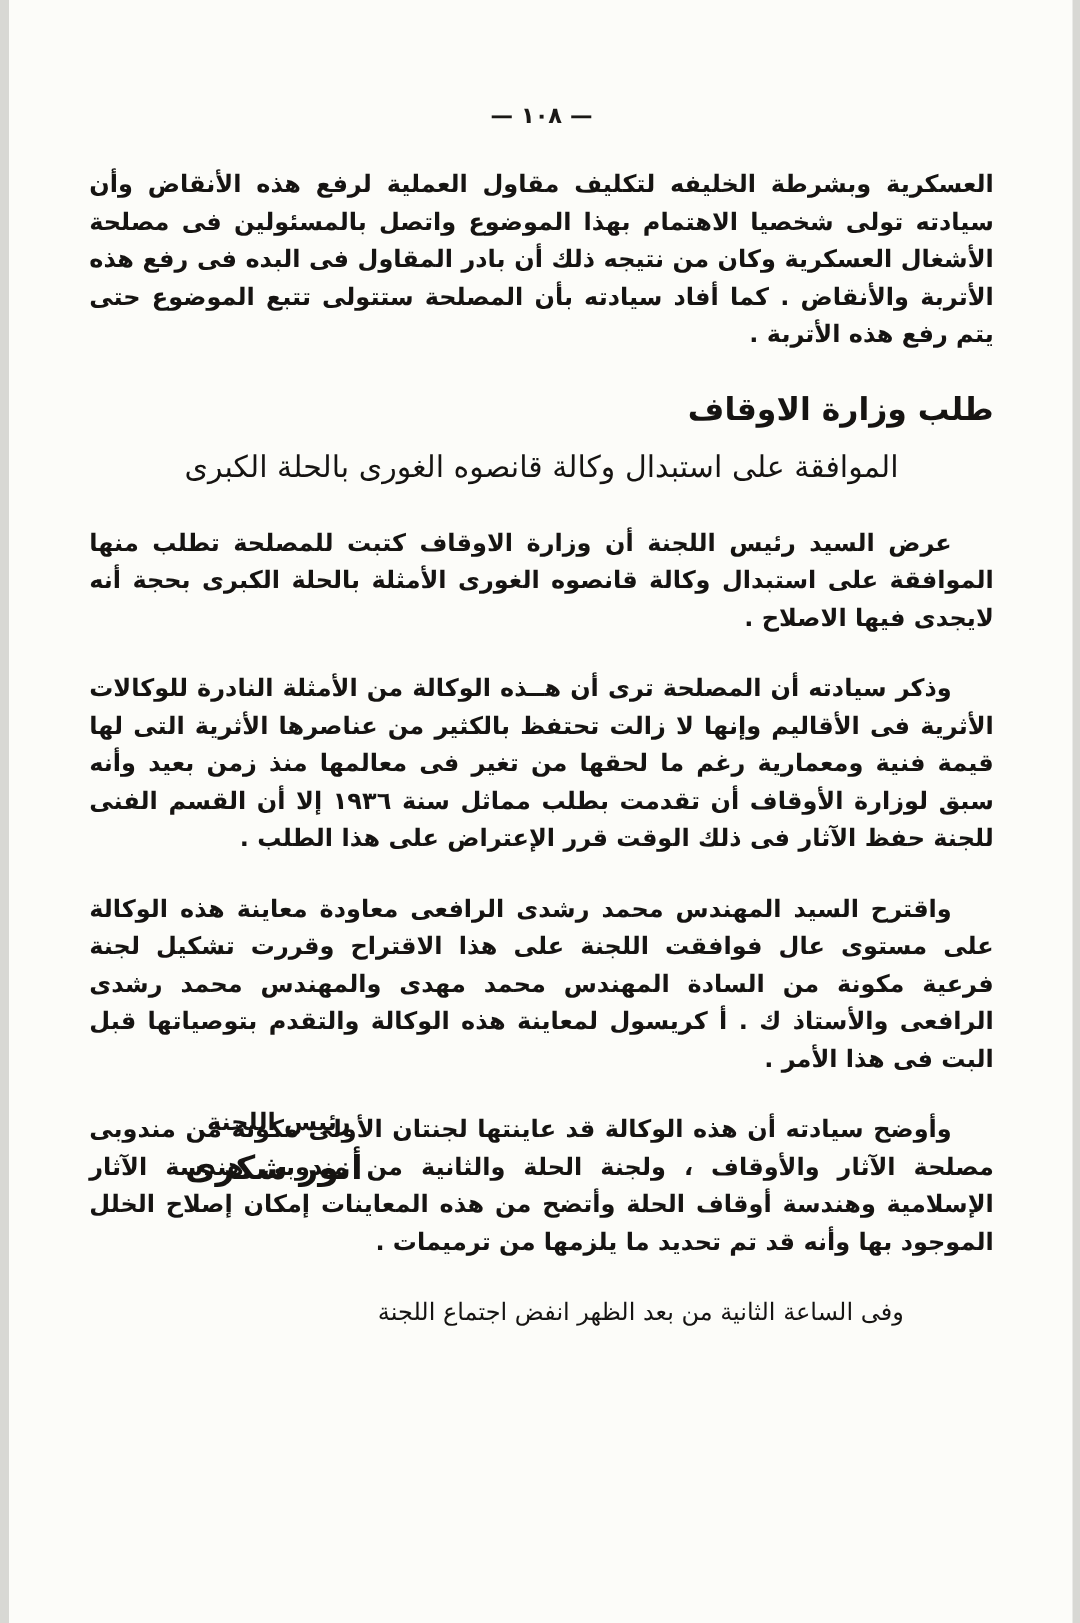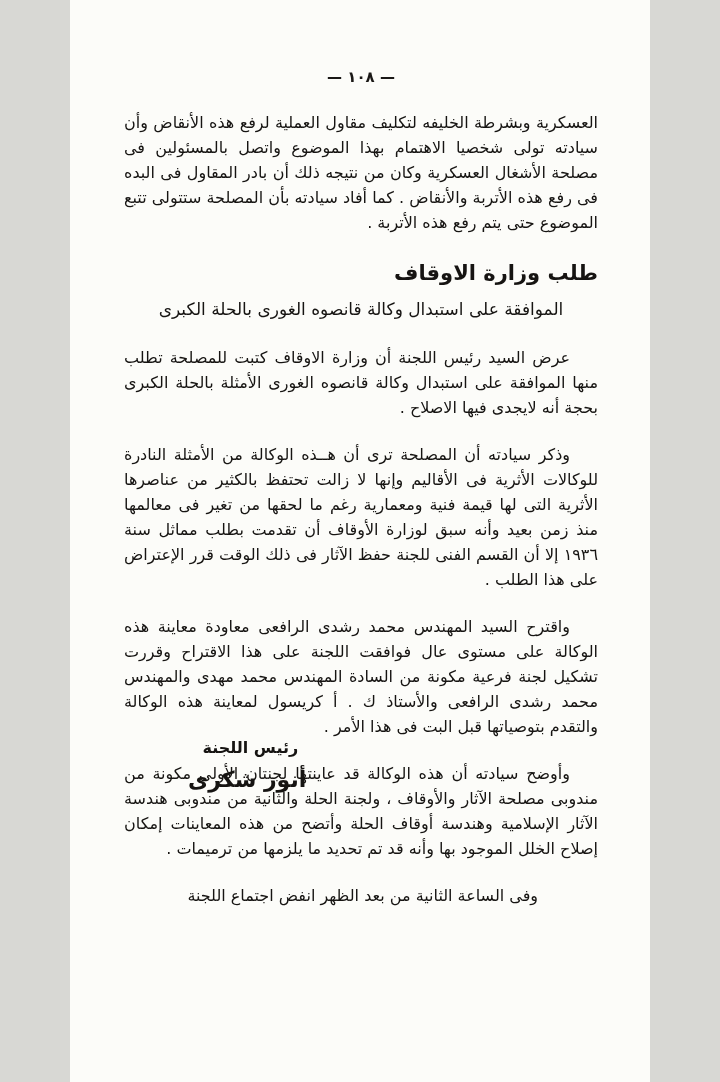--- a/index.html
+++ b/index.html
@@ -2,21 +2,21 @@
 <html lang="ar"><head>
 <meta charset="utf-8">
 <style>
   html, body {
     margin: 0;
     padding: 0;
     background: #d8d8d4;
   }
   .page {
     position: relative;
-    width: 580px;
+    width: 709px;
     height: 1082px;
     margin: 0 auto;
     background: #fcfcf9;
     box-sizing: border-box;
     padding: 68px 52px 0 54px;
     font-family: "DejaVu Sans", sans-serif;
     color: #161412;
     overflow: hidden;
   }
   .page-number {
@@ -30,33 +30,33 @@
   .content {
     direction: rtl;
     unicode-bidi: embed;
   }
   .para {
     font-size: 16px;
     line-height: 25px;
     text-align: justify;
     text-justify: inter-word;
     margin: 0 0 22px 0;
-    font-weight: 400;
+    font-weight: 700;
   }
   .para.indent {
     text-indent: 28px;
   }
   .section-heading {
     font-size: 21px;
     font-weight: bold;
     margin: 26px 0 14px 0;
   }
   .section-subheading {
     text-align: center;
-    font-size: 17px;
+    font-size: 20px;
     margin: 0 0 26px 0;
     font-weight: 500;
   }
   .closing-line {
     font-size: 16px;
     line-height: 25px;
     margin: 4px 60px 28px 0;
     font-weight: 500;
   }
   .signature-block {

